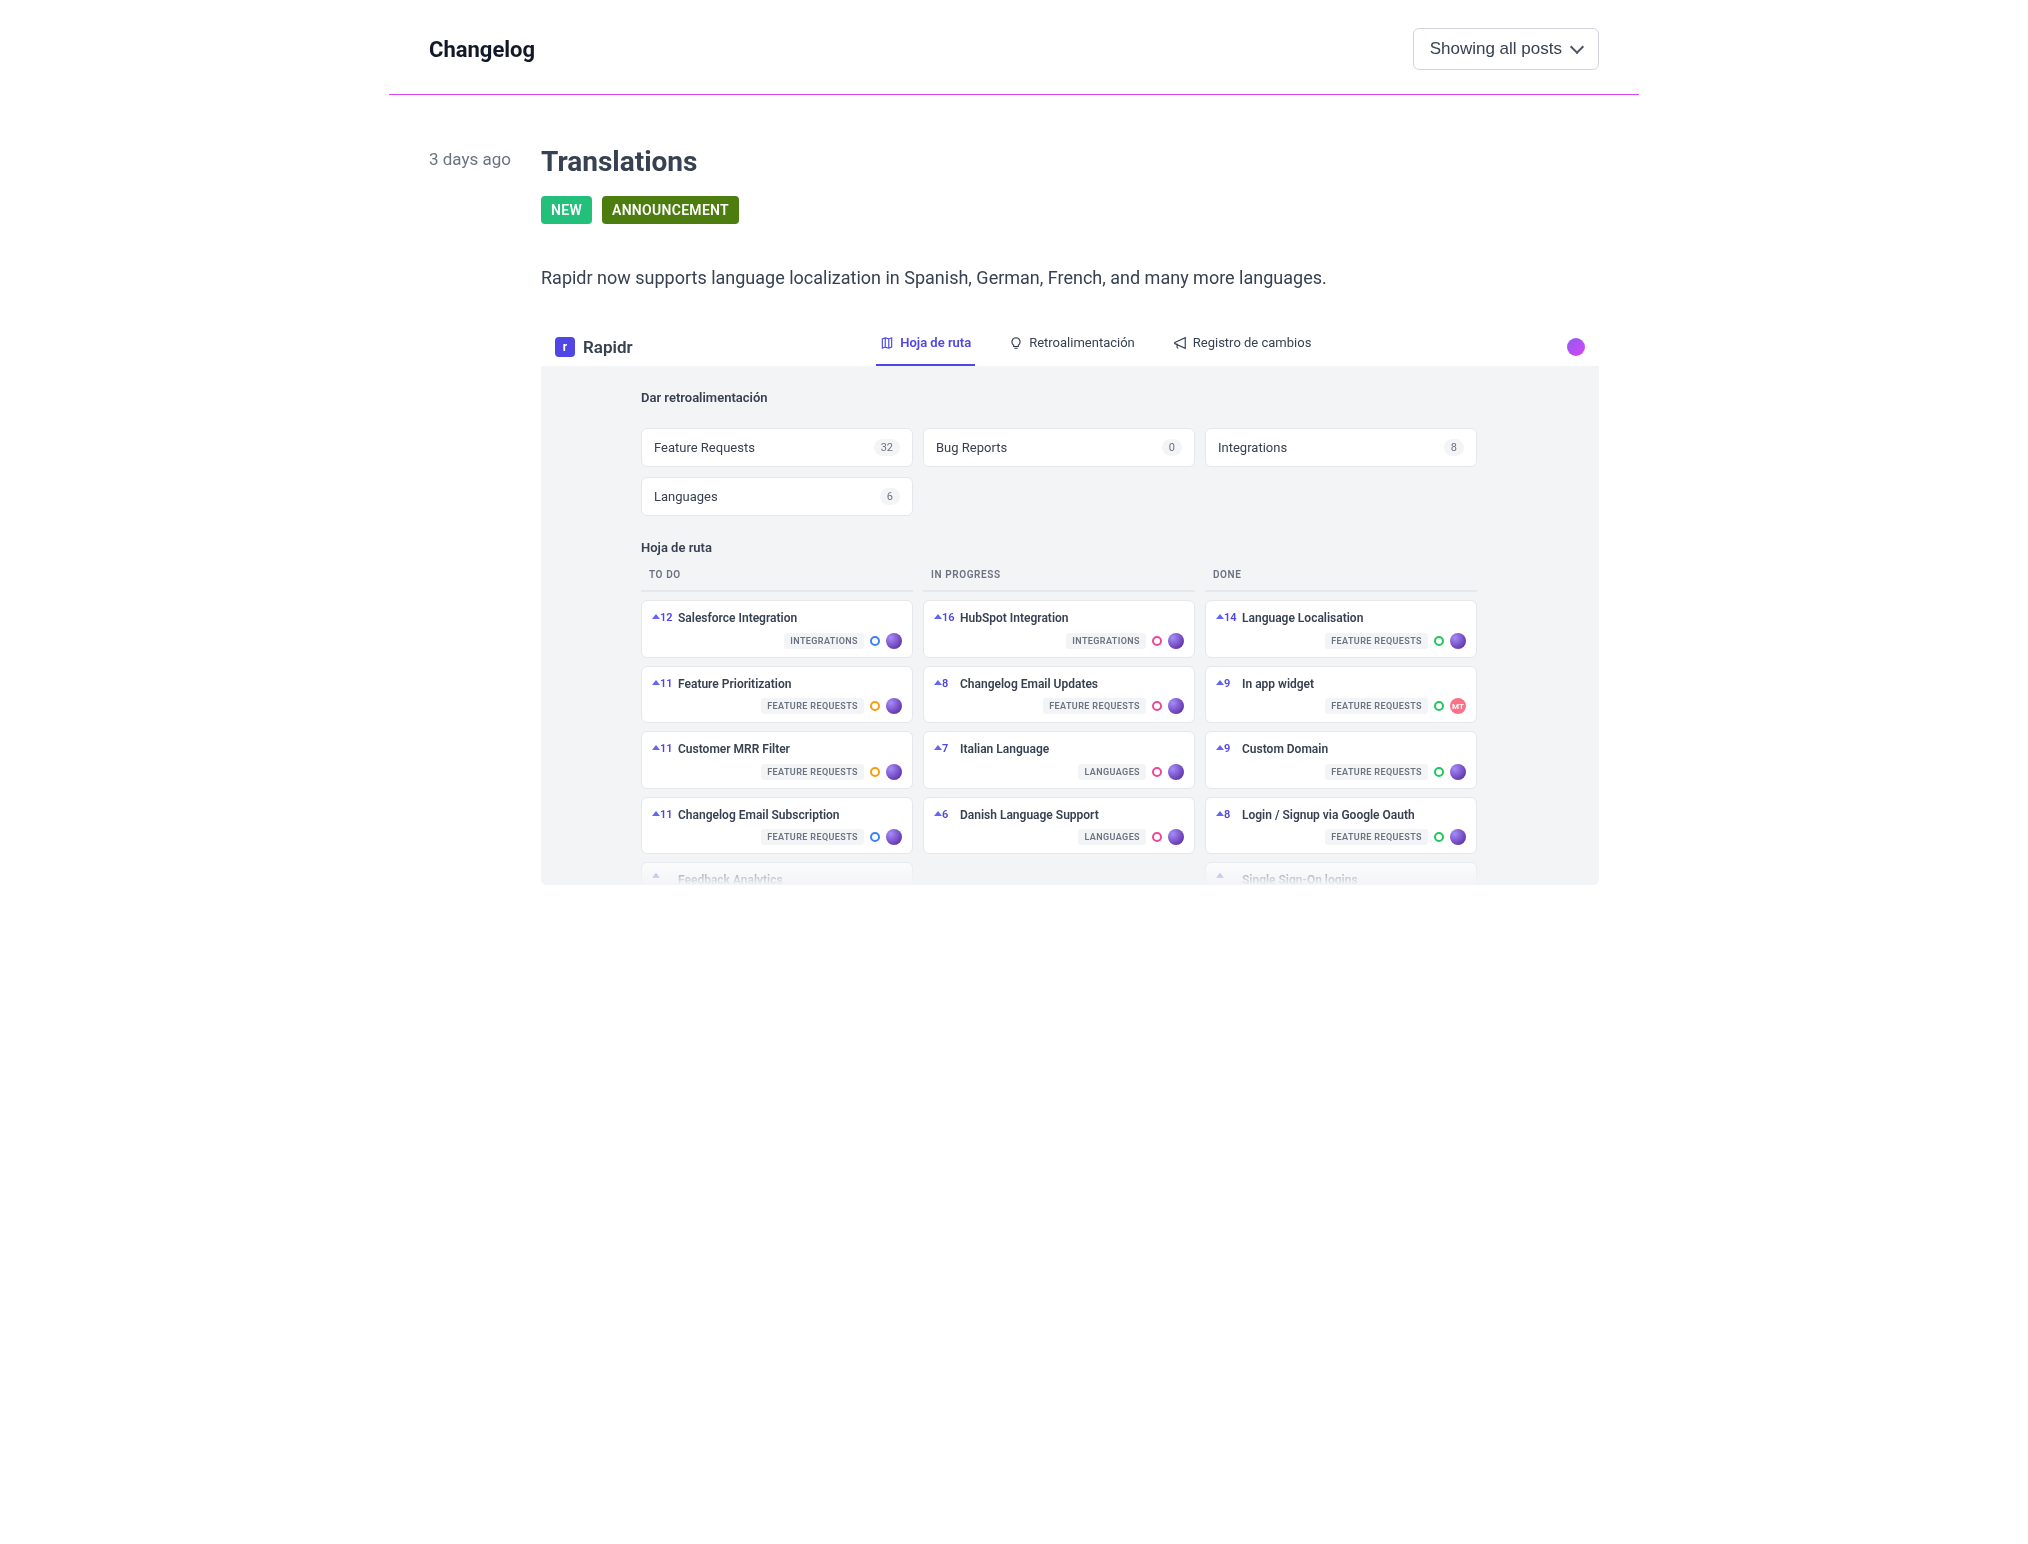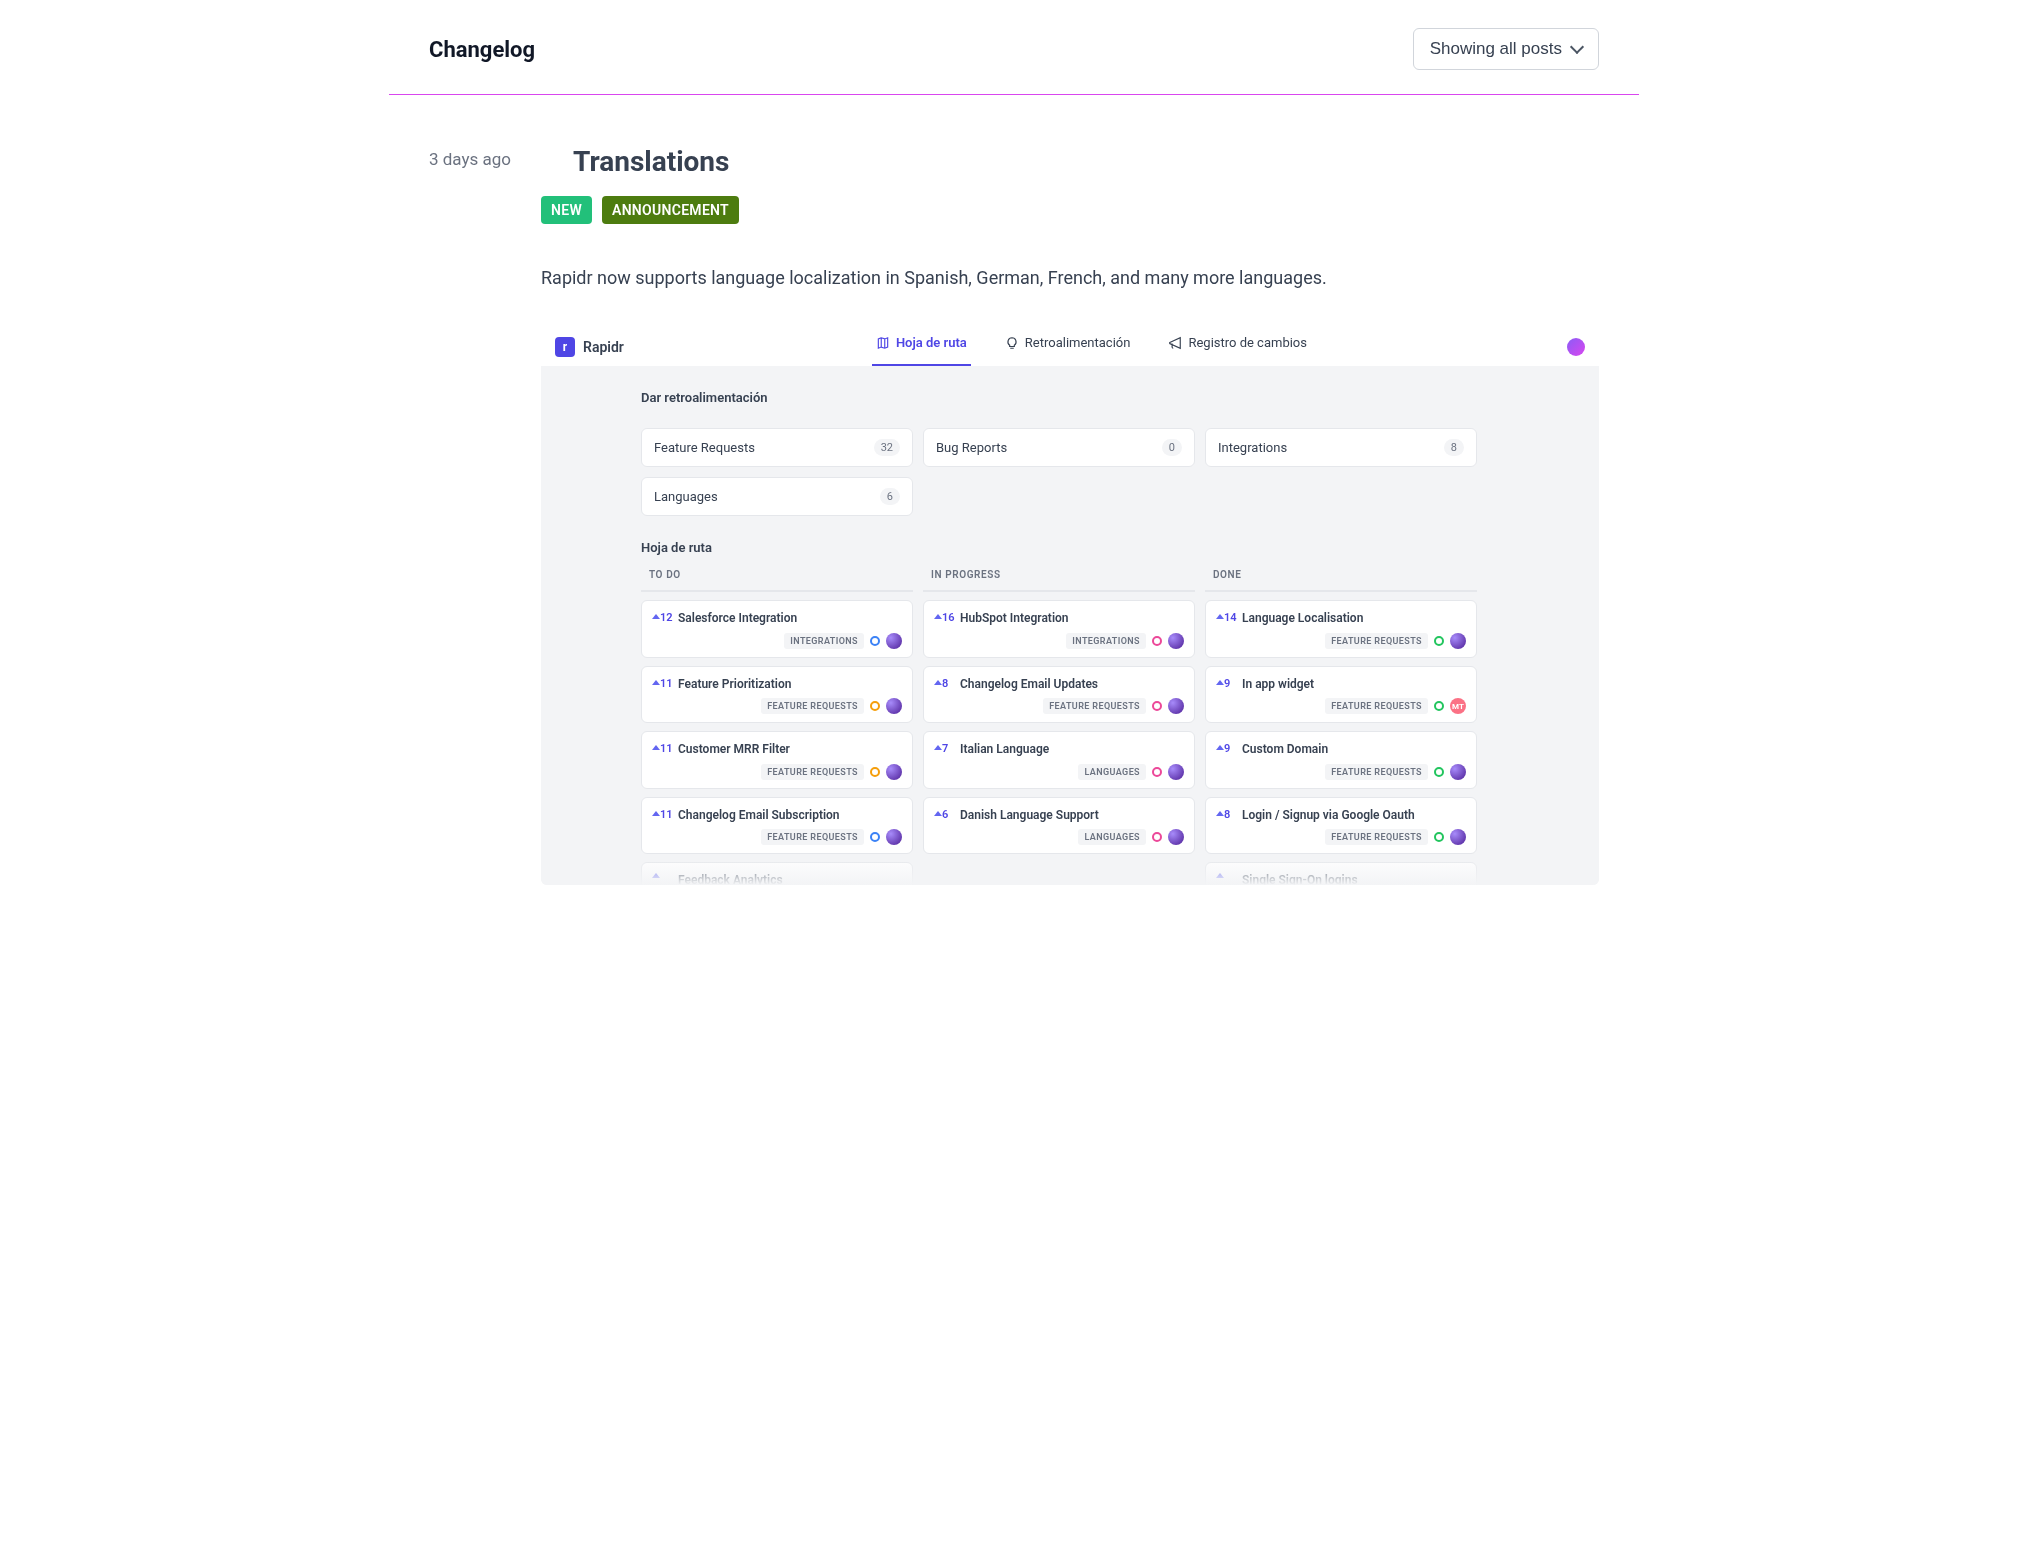--- a/index.html
+++ b/index.html
@@ -7,32 +7,32 @@
     .page-wrap { width: 1250px; margin: 0 auto; }
     .header { display: flex; justify-content: space-between; align-items: center; padding: 28px 40px 24px; border-bottom: 1px solid #d946ef; }
     .header h1 { font-size: 22px; font-weight: 700; color: #111827; }
     .filter-btn { display: inline-flex; align-items: center; gap: 10px; border: 1px solid #d1d5db; border-radius: 6px; padding: 10px 16px; font-size: 17px; color: #374151; background: #fff; cursor: pointer; }
     .chev { display: inline-block; }
     .chev::before { content: ""; display: inline-block; width: 8px; height: 8px; border-right: 2px solid #4b5563; border-bottom: 2px solid #4b5563; transform: rotate(45deg); position: relative; top: -2px; }
 
     .content { display: flex; padding: 50px 40px 30px; gap: 12px; }
     .timestamp { width: 100px; font-size: 17px; color: #6b7280; padding-top: 4px; }
     .post { flex: 1; }
-    .post-title { font-size: 28px; font-weight: 700; color: #374151; margin-bottom: 18px; margin-left: 32px; }
+    .post-title { font-size: 28px; font-weight: 700; color: #374151; margin-bottom: 18px; }
     .tags { display: flex; gap: 10px; margin-bottom: 40px; }
     .tag { display: inline-block; padding: 6px 10px; border-radius: 4px; color: #fff; font-size: 14px; font-weight: 600; letter-spacing: .3px; }
     .tag-green { background: #22c07a; }
     .tag-pink { background: #4d7c0f; }
     .post-body { font-size: 18px; color: #374151; margin-bottom: 24px; line-height: 1.5; }
 
     
     .app-shot { background: #fff; border-radius: 6px; overflow: hidden; position: relative; height: 570px; }
     .app-header { display: flex; align-items: center; padding: 12px 14px 0; }
     .app-logo { width: 20px; height: 20px; background: #4f46e5; border-radius: 4px; display: inline-flex; align-items: center; justify-content: center; color: #fff; font-size: 12px; font-weight: 700; margin-right: 8px; }
-    .app-name { font-size: 14px; font-weight: 600; color: #374151; }
+    .app-name { font-size: 17px; font-weight: 600; color: #374151; }
     .app-tabs { flex: 1; display: flex; justify-content: center; gap: 30px; }
     .app-tab { font-size: 13px; color: #374151; padding: 8px 4px 14px; display: inline-flex; align-items: center; gap: 6px; border-bottom: 2px solid transparent; cursor: pointer; }
     .app-tab.active { color: #4f46e5; border-bottom-color: #4f46e5; font-weight: 600; }
     .app-tab-icon { width: 14px; height: 14px; display: inline-block; }
     .app-avatar { width: 18px; height: 18px; border-radius: 50%; background: linear-gradient(135deg,#8b5cf6,#d946ef); margin-left: 8px; flex-shrink: 0; }
     .app-canvas { background: #f3f4f6; padding: 24px 100px 0; height: calc(100% - 46px); overflow: hidden; }
     .section-label { font-size: 13px; font-weight: 600; color: #374151; margin-bottom: 23px; }
     .feedback-row { display: flex; gap: 10px; flex-wrap: wrap; margin-bottom: 8px; }
     .feedback-card { background: #fff; border: 1px solid #e5e7eb; border-radius: 6px; padding: 10px 12px; display: flex; align-items: center; justify-content: space-between; width: 272px; font-size: 13px; color: #374151; }
     .count-pill { font-size: 11px; color: #6b7280; background: #f3f4f6; border-radius: 10px; padding: 2px 7px; }

